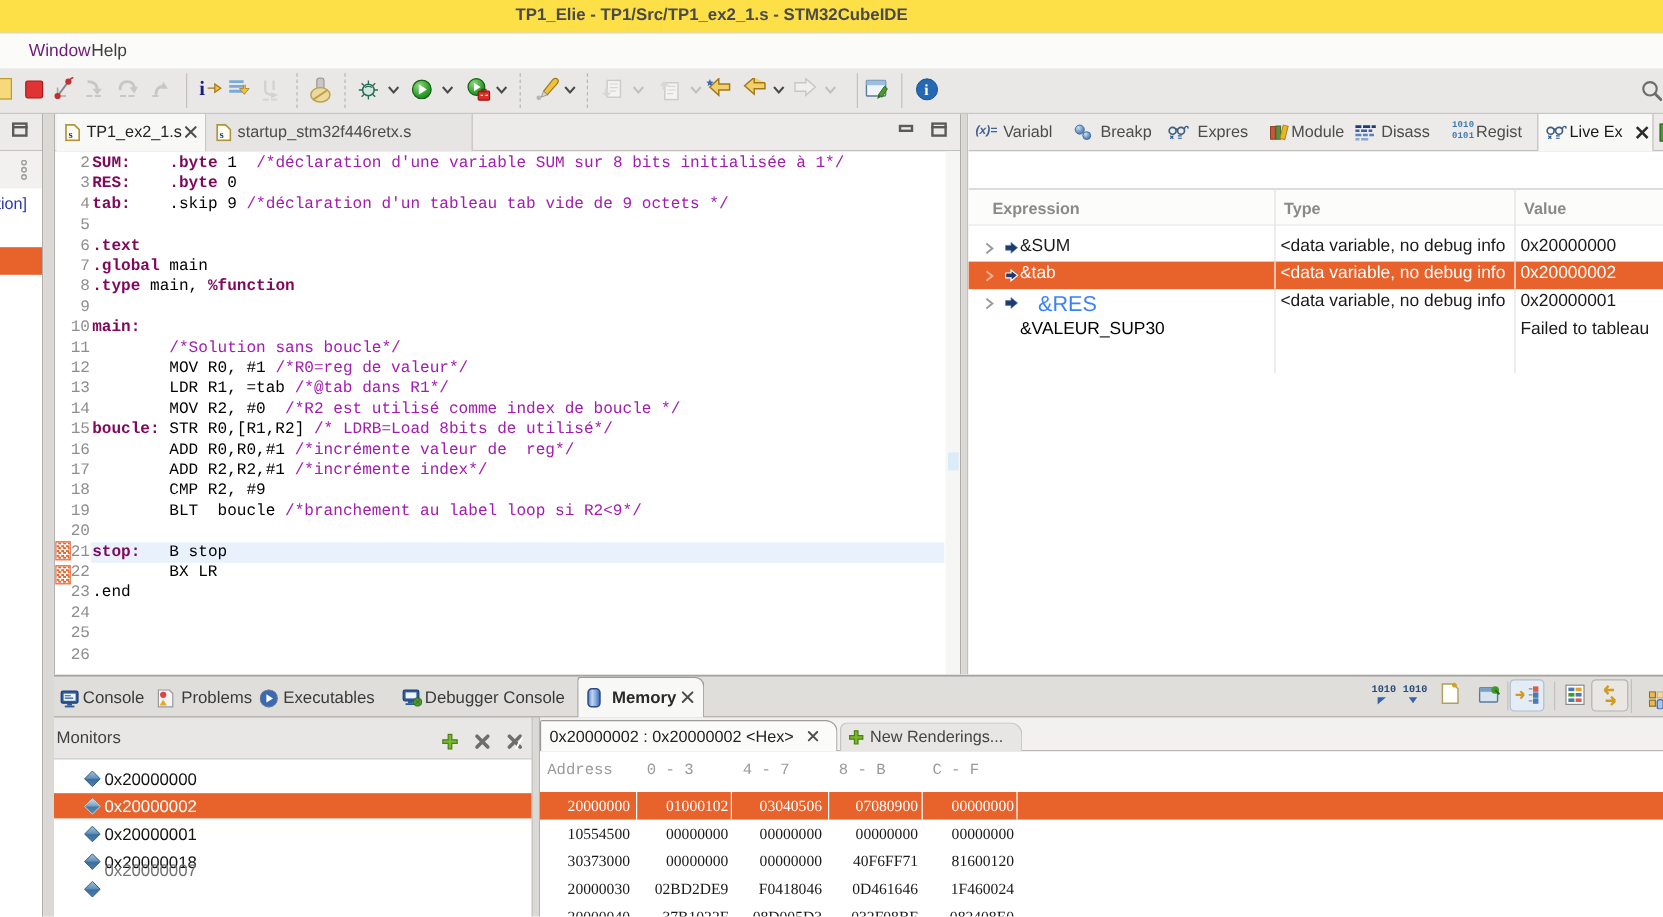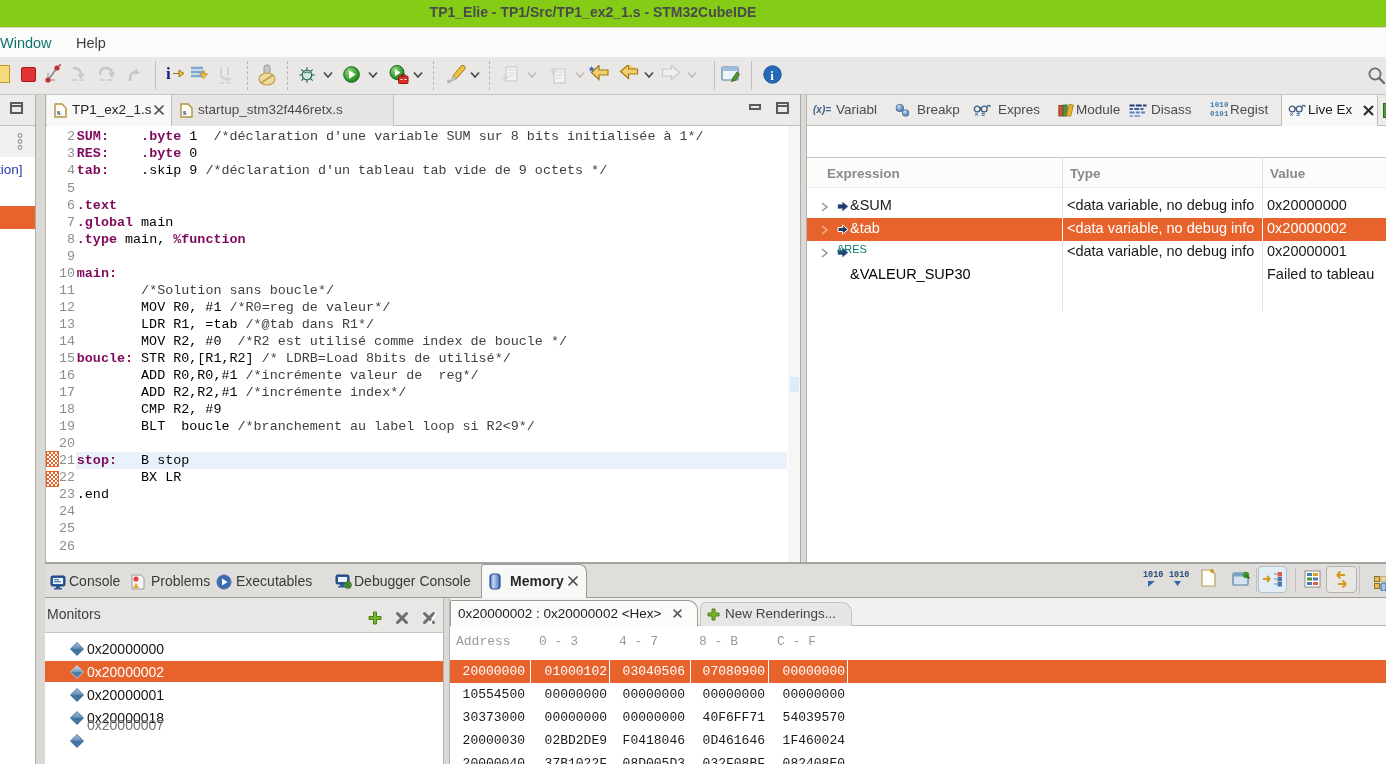--- a/index.html
+++ b/index.html
@@ -1,34 +1,34 @@
 <!DOCTYPE html>
 <html><head>
 <meta charset="utf-8">
 <style>
   html,body{margin:0;padding:0;}
   body{width:1386px;height:764px;overflow:hidden;position:relative;
        font-family:"Liberation Sans",sans-serif;background:#fff;}
   .abs{position:absolute;}
   pre{margin:0;font-family:"Liberation Mono",monospace;}
   .kw{color:#7f085c;font-weight:bold;}
-  .cm{color:#404040;}
+  .cm{color:#a21caf;}
   svg{display:block;}
-  .memrow{width:861px;height:23px;font-family:Liberation Mono, monospace;font-size:13px;color:#1a1a1a;}
+  .memrow{width:861px;height:23px;font-family:Liberation Serif, serif;font-size:13px;color:#1a1a1a;}
   .memrow i{position:absolute;font-style:normal;width:63px;text-align:right;top:0;}
 </style>
 </head>
 <body>
 
-<div class="abs" style="left:0;top:0;width:1386px;height:27px;background:#84cc16;border-bottom:1px solid #d8d5d2;">
+<div class="abs" style="left:0;top:0;width:1386px;height:27px;background:#fde047;border-bottom:1px solid #d8d5d2;">
   <div class="abs" style="left:0;top:4px;width:1186px;text-align:center;font-size:14px;font-weight:bold;color:#4a4a4a;">TP1_Elie - TP1/Src/TP1_ex2_1.s - STM32CubeIDE</div>
 </div>
 
 <div class="abs" style="left:0;top:28px;width:1386px;height:29px;background:#fbfbfa;">
-  <div class="abs" style="left:0;top:7px;font-size:14.5px;color:#0f766e;">Window</div>
+  <div class="abs" style="left:24px;top:7px;font-size:14.5px;color:#701a75;">Window</div>
   <div class="abs" style="left:76px;top:7px;font-size:14.5px;color:#3d3d3d;">Help</div>
 </div>
 
 <div class="abs" id="toolbar" style="left:0;top:57px;width:1386px;height:38px;background:#eae8e6;border-bottom:1px solid #c8c5c2;box-sizing:border-box;overflow:hidden;">
   <div class="abs" style="left:-5px;top:8px;width:13px;height:16px;background:#f6d97a;border:1px solid #c09a28;"></div>
   <div class="abs" style="left:21px;top:10px;width:13px;height:13px;background:#e03434;border:1px solid #a81818;border-radius:2px;"></div>
   <svg class="abs" style="left:44px;top:7px;" width="18" height="20" viewBox="0 0 18 20">
     <path d="M4 16 L13 4" stroke="#888" stroke-width="1.6"></path>
     <path d="M4 9 L4 16 L11 16" stroke="#aaa" stroke-width="1.4" fill="none"></path>
     <circle cx="4" cy="16" r="2.6" fill="#c03030"></circle>
@@ -382,21 +382,21 @@
     <div class="abs" style="left:255px;top:0;width:1px;height:23px;background:#fff;"></div>
     <div class="abs" style="left:455px;top:0;width:1px;height:23px;background:#fff;"></div>
   </div>
   <div class="abs" style="left:0;top:146px;width:579px;height:23px;">
     <svg class="abs" style="left:13px;top:7px;" width="9" height="10" viewBox="0 0 9 10">
         <path d="M2 1 L7 5 L2 9" fill="none" stroke="#9a9a9a" stroke-width="1.6"></path>
       </svg>
     <svg class="abs" style="left:30px;top:6px;" width="12" height="11" viewBox="0 0 12 11">
         <path d="M1 3.5 h4.5 v-2.5 l5.5 4.5 l-5.5 4.5 v-2.5 h-4.5 z" fill="#1e3a6e" stroke="#5a7aa8" stroke-width="0.6"></path>
       </svg>
-    <div class="abs" style="left:30px;top:2px;font-size:11px;color:#0f766e;">&amp;RES</div>
+    <div class="abs" style="left:58px;top:2px;font-size:18px;color:#3b82f6;">&amp;RES</div>
     <div class="abs" style="left:260px;top:2px;width:195px;overflow:hidden;white-space:nowrap;font-size:14.5px;color:#1a1a1a;">&lt;data variable, no debug info</div>
     <div class="abs" style="left:460px;top:2px;font-size:14.5px;color:#1a1a1a;">0x20000001</div>
   </div>
   <div class="abs" style="left:0;top:169px;width:579px;height:23px;">
     <div class="abs" style="left:43px;top:2px;font-size:14.5px;color:#000000;">&amp;VALEUR_SUP30</div>
     <div class="abs" style="left:460px;top:2px;font-size:14.5px;color:#1a1a1a;">Failed to tableau</div>
   </div>
 </div>
 
 <div class="abs" id="bottompanel" style="left:45px;top:562px;width:1341px;height:202px;background:#fff;overflow:hidden;">
@@ -600,21 +600,21 @@
         <i style="left:94px;">00000000</i>
         <i style="left:172px;">00000000</i>
         <i style="left:252px;">00000000</i>
         <i style="left:332px;">00000000</i>
       </div>
     <div class="memrow abs" style="left:0;top:112px;">
         <i style="left:12px;">30373000</i>
         <i style="left:94px;">00000000</i>
         <i style="left:172px;">00000000</i>
         <i style="left:252px;">40F6FF71</i>
-        <i style="left:332px;">54039570</i>
+        <i style="left:332px;">81600120</i>
       </div>
     <div class="memrow abs" style="left:0;top:135px;">
         <i style="left:12px;">20000030</i>
         <i style="left:94px;">02BD2DE9</i>
         <i style="left:172px;">F0418046</i>
         <i style="left:252px;">0D461646</i>
         <i style="left:332px;">1F460024</i>
       </div>
     <div class="memrow abs" style="left:0;top:158px;">
         <i style="left:12px;">20000040</i>

